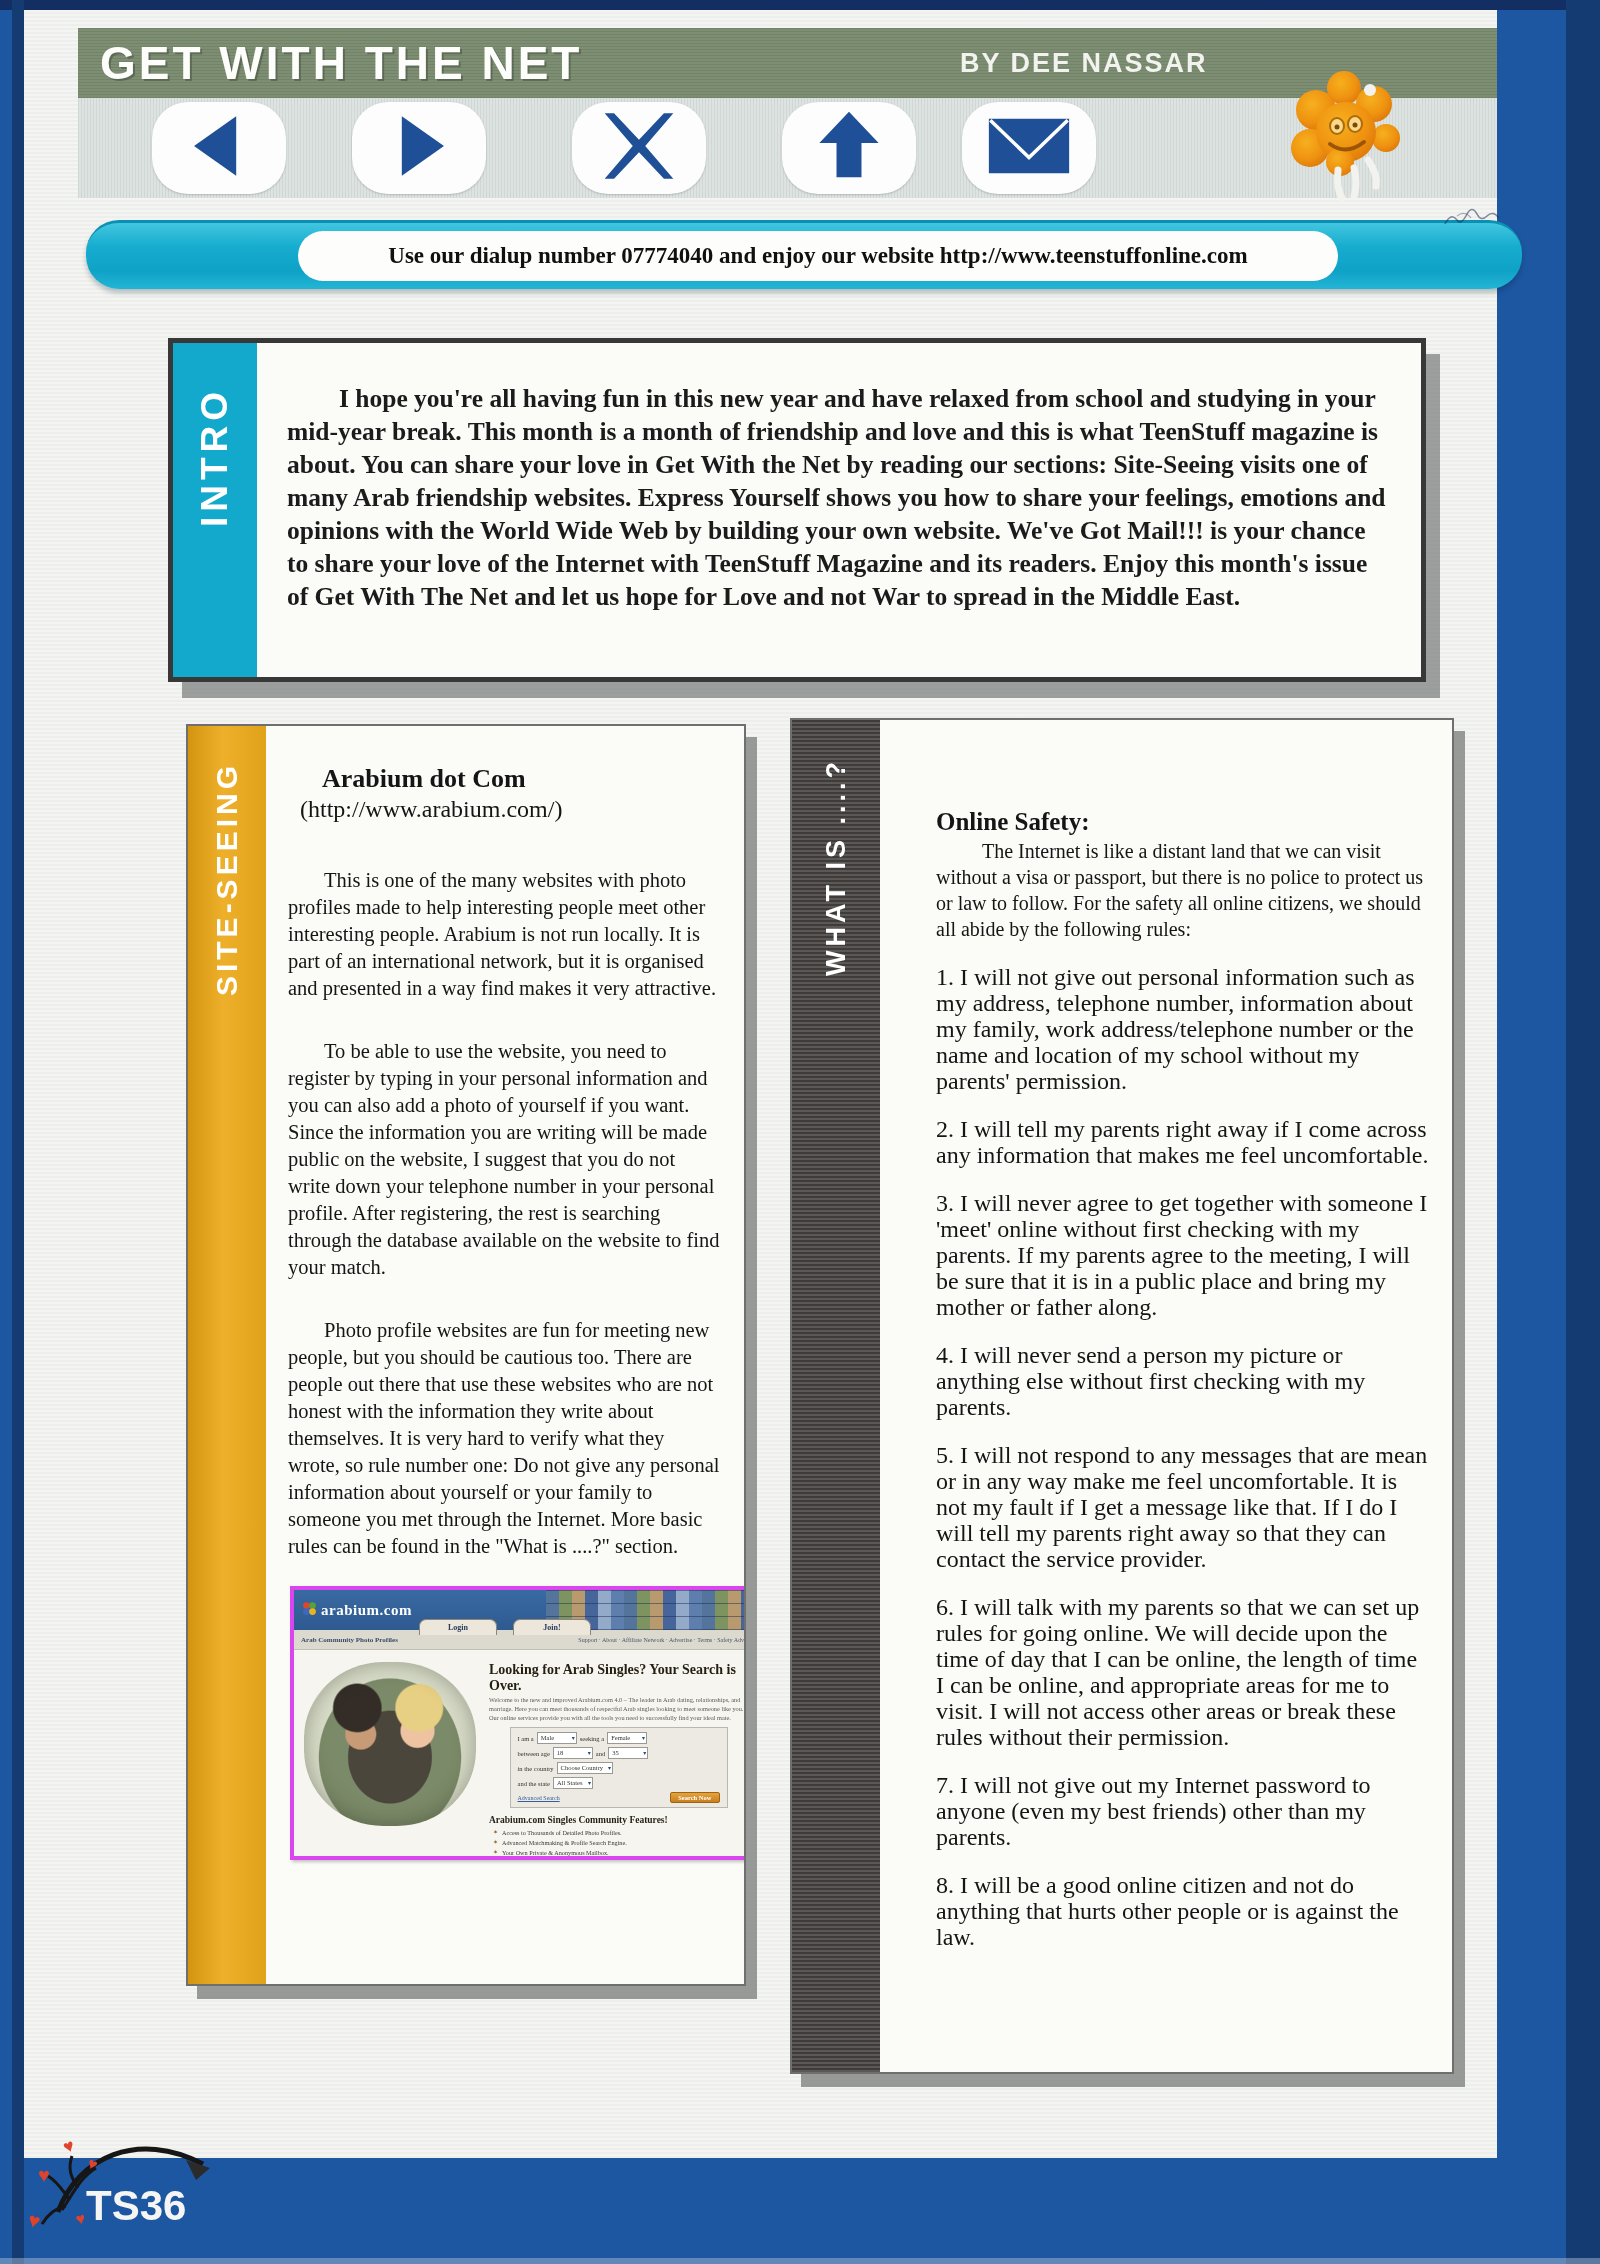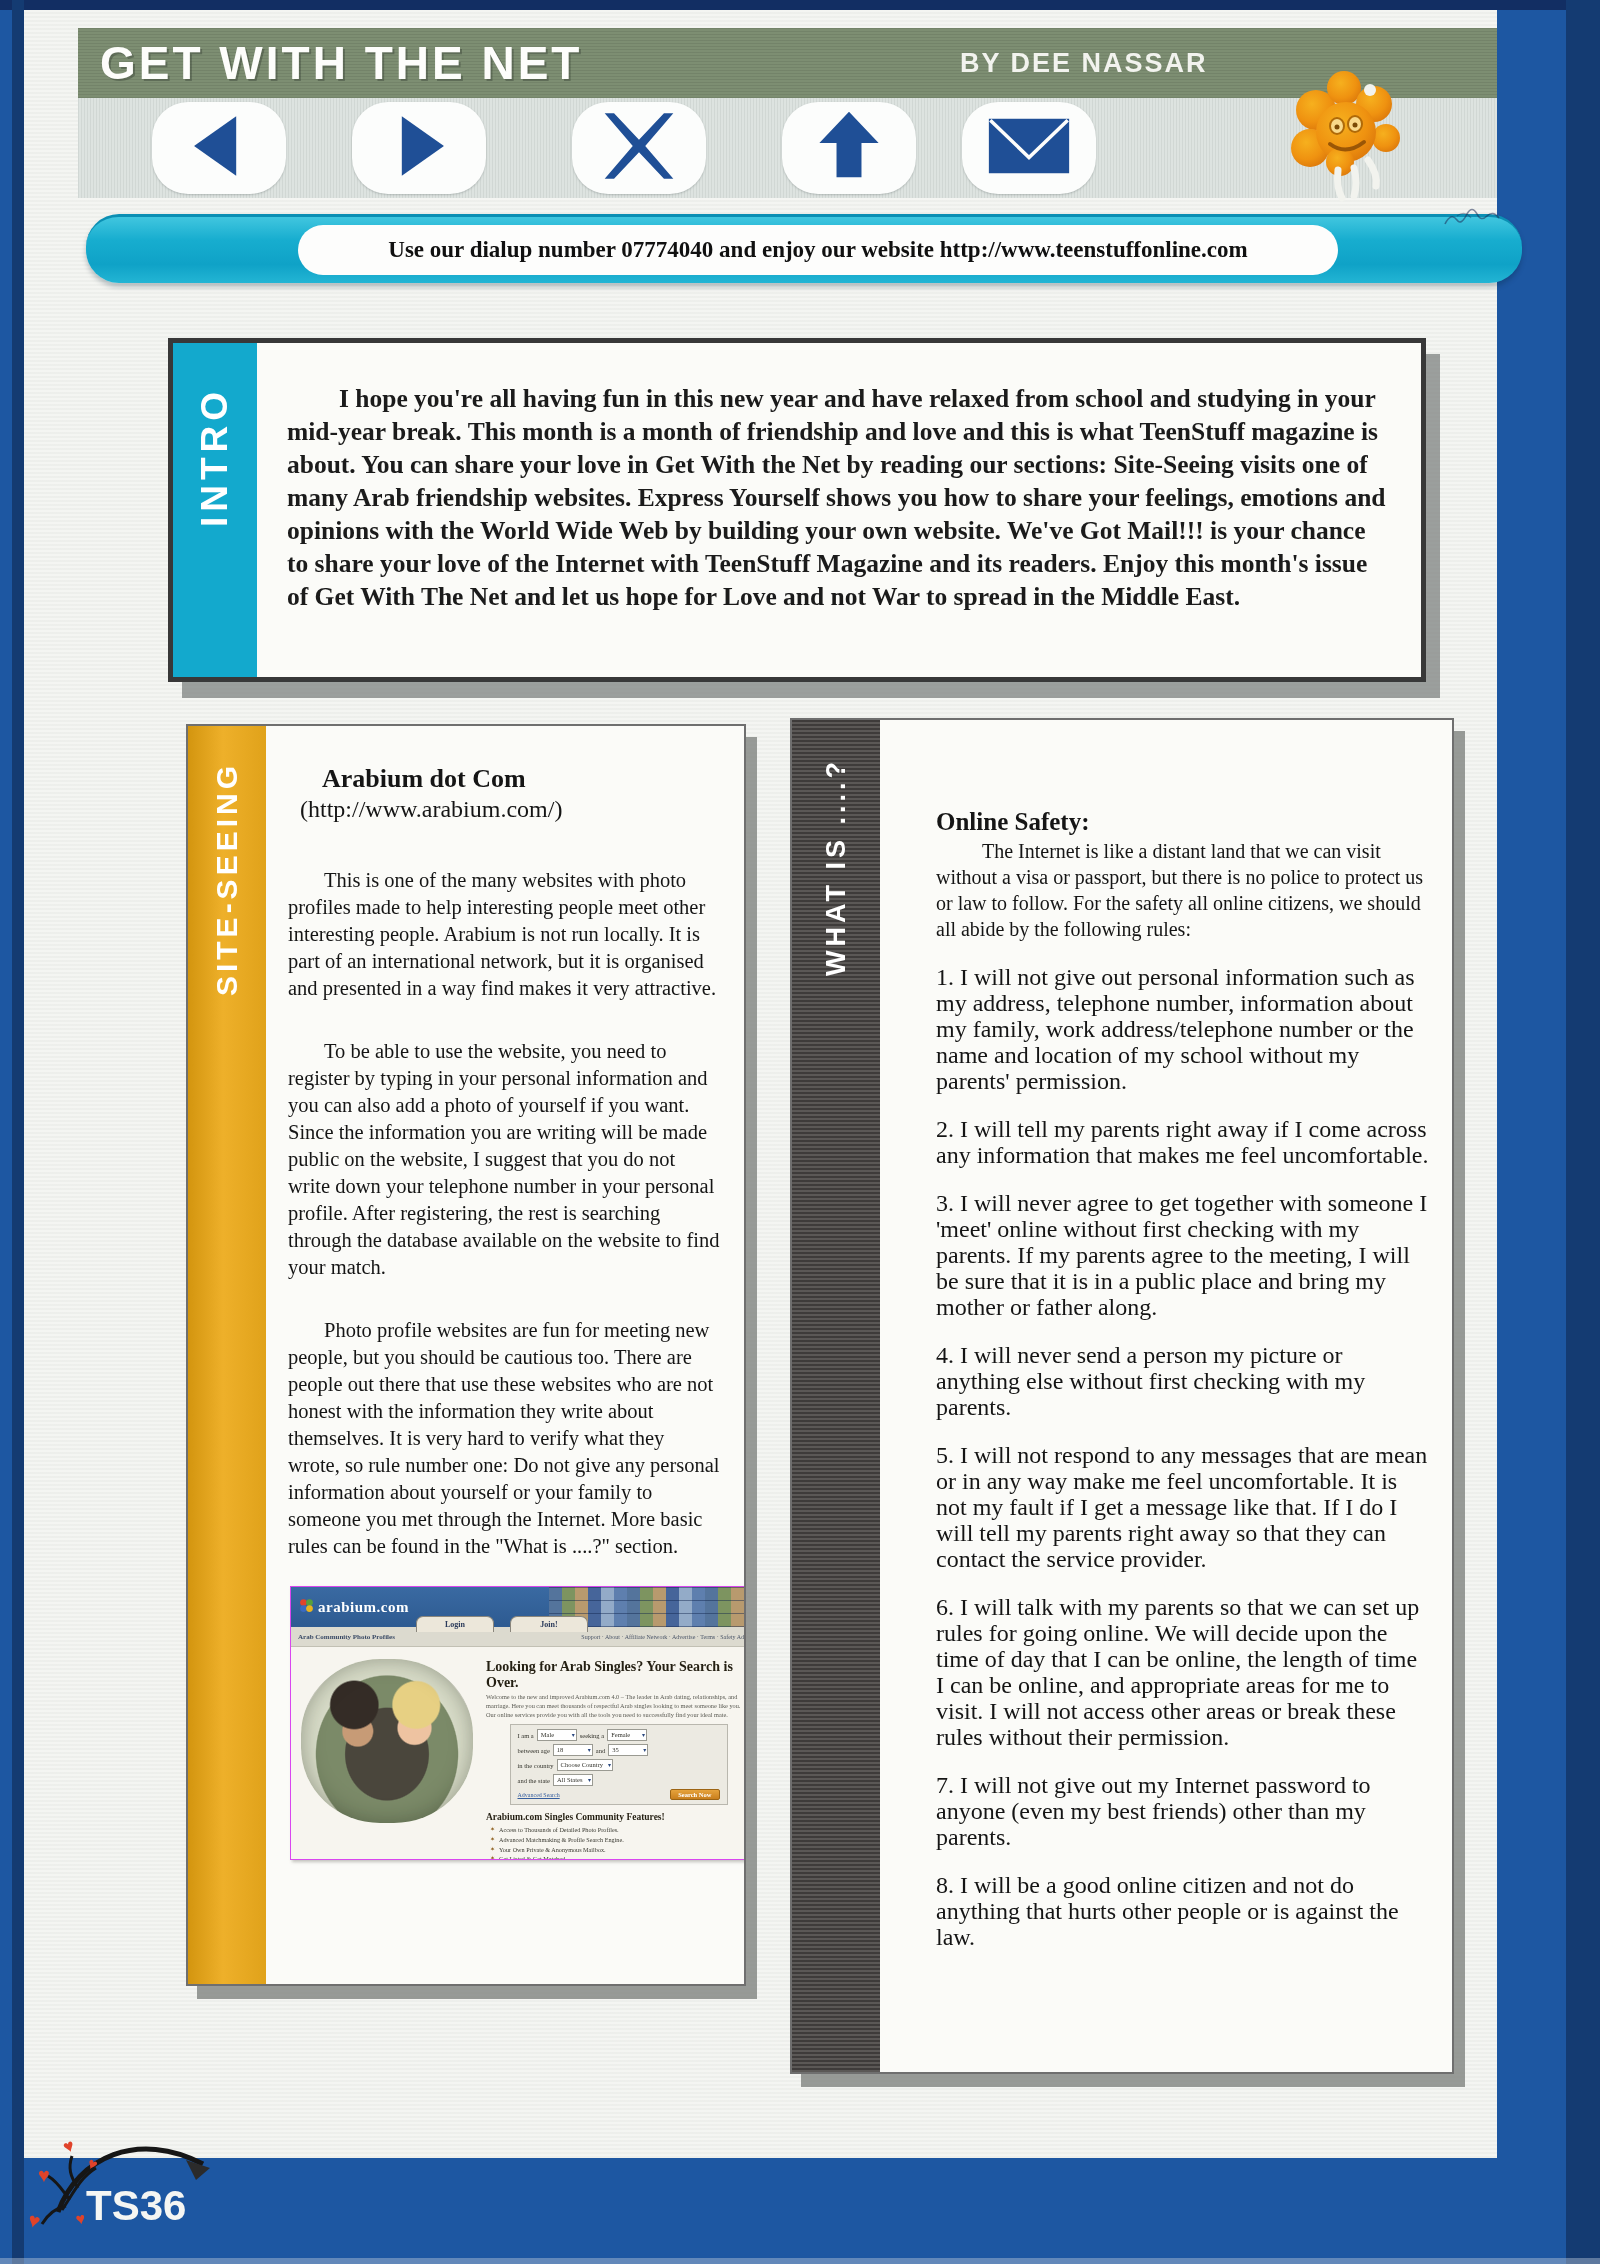--- a/index.html
+++ b/index.html
@@ -49,21 +49,21 @@
     position:absolute;top:4px;width:134px;height:92px;border-radius:36px;
     background:#fcfdfc;display:flex;align-items:center;justify-content:center;
     box-shadow:0 1px 2px rgba(60,70,70,.25);
   }
 
   
   .mascot{left:1258px;top:56px;width:128px;height:146px;}
 
   
   .banner{
-    left:62px;top:204px;width:1436px;height:66px;border-radius:33px;
+    left:62px;top:210px;width:1436px;height:66px;border-radius:33px;
     background:linear-gradient(180deg,#41c6df 0%,#17adcf 35%,#0fa2c7 72%,#23b5d4 100%);
     border-top:3px solid #0b8fb4;
     box-shadow:0 4px 5px rgba(0,30,50,.25);
   }
   .banner .pill{
     position:absolute;left:212px;top:8px;width:1040px;height:50px;border-radius:25px;
     background:#fdfdfc;display:flex;align-items:center;justify-content:center;
   }
   .banner .pill span{
     font-family:"Liberation Serif",serif;font-weight:bold;font-size:23px;color:#101010;
@@ -122,21 +122,21 @@
     margin-left:88px;padding:88px 22px 14px 56px;
     font-family:"Liberation Serif",serif;color:#151515;
   }
   .what-title{font-size:25px;font-weight:bold;}
   .what-intro{margin:2px 0 12px 0;font-size:20px;line-height:26px;text-indent:46px;}
   .rule{margin:22px 0 0 0;font-size:24px;line-height:26px;}
 
   
   .shot{
     position:relative;margin:26px 0 0 2px;width:472px;height:274px;
-    background:#f7f5ef;border:1px solid #d946ef;box-sizing:border-box;overflow:hidden;
+    background:#f7f5ef;border:4px solid #d946ef;box-sizing:border-box;overflow:hidden;
     box-shadow:2px 2px 3px rgba(90,90,80,.35);
   }
   .shot-top{height:40px;background:linear-gradient(#3a6aa2,#2d5a91);display:flex;align-items:center;position:relative;}
   .shot-logo{display:flex;align-items:center;margin-left:8px;}
   .shot-logo .word{color:#fff;font-weight:bold;font-size:15px;margin-left:4px;letter-spacing:.5px;}
   .mosaic{
     margin-left:auto;width:212px;height:40px;
     background:
       repeating-linear-gradient(0deg,rgba(15,35,75,.45) 0 1px,transparent 1px 13px),
       repeating-linear-gradient(90deg,#54749c 0 13px,#7d9460 13px 26px,#b89a6e 26px 39px,#46659a 39px 52px,#93abc8 52px 65px,#5e7fae 65px 78px);

